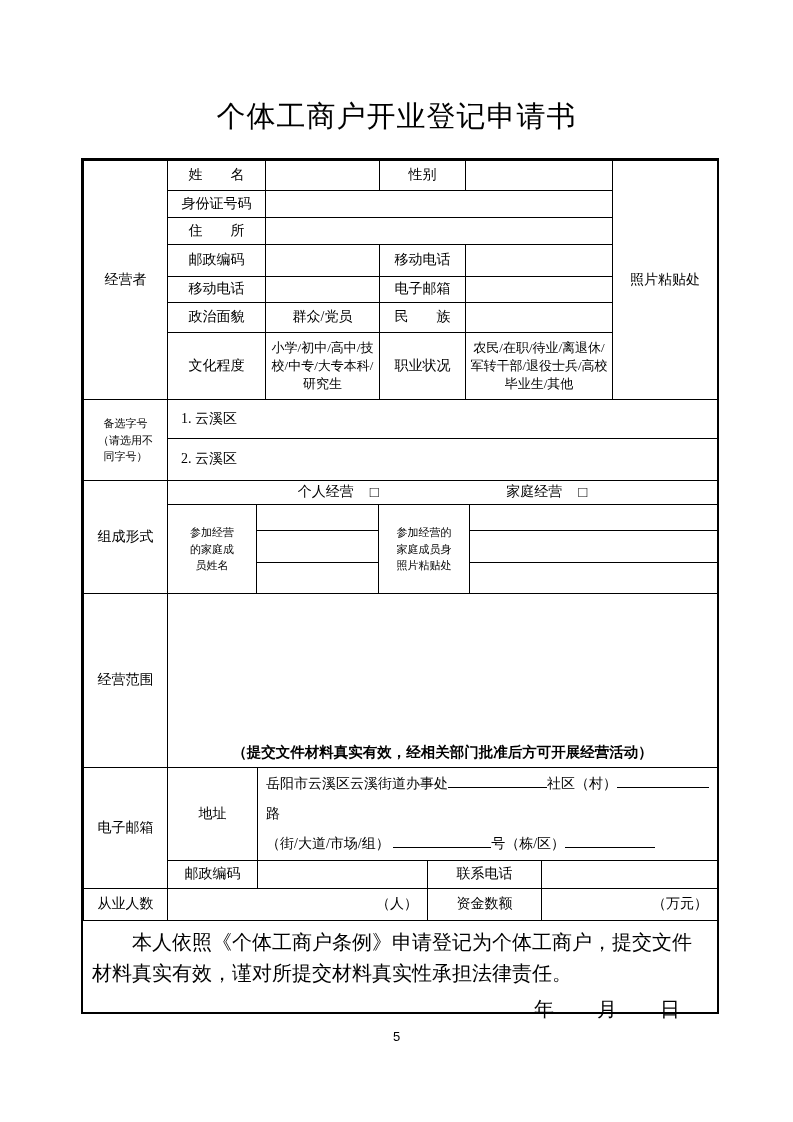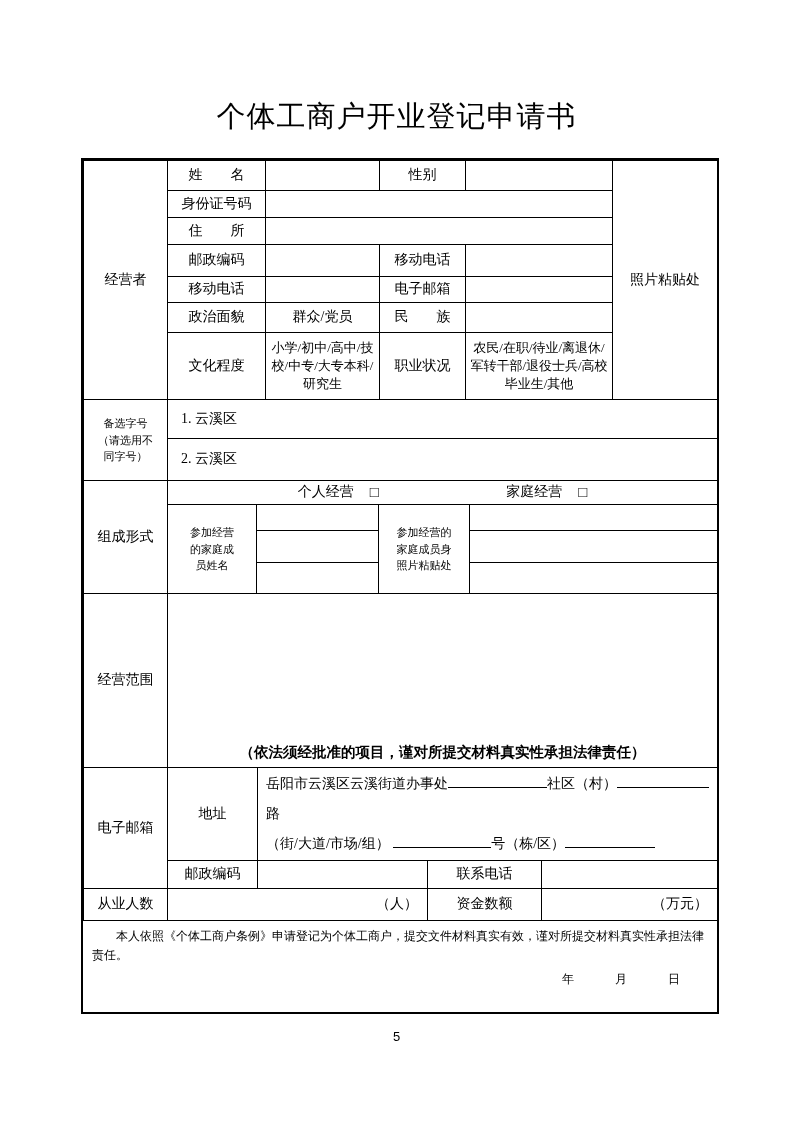--- a/index.html
+++ b/index.html
@@ -39,21 +39,21 @@
   .scope-note { font-weight: bold; font-size: 14.5px; padding-bottom: 3px; }
 
   .addr { text-align: left; padding-left: 8px; line-height: 30px; font-size: 14px; }
   .ul { display: inline-block; border-bottom: 1px solid #000; height: 14px; vertical-align: baseline; }
   .w99 { width: 99px; } .w92 { width: 92px; } .w98 { width: 98px; } .w90 { width: 90px; }
 
   .unit-cell { text-align: right; padding-right: 9px; }
 
   .decl {
     margin-top: -1px; border-top: 1px solid #000;
-    height: 92px; padding: 6px 9px 0 9px; font-size: 12px; text-align: left;
+    height: 92px; padding: 6px 9px 0 9px; font-size: 20px; text-align: left;
   }
   .decl p { margin: 0; }
   .decl-text { text-indent: 2em; line-height: 1.55; }
   .sign-line { margin: 10px 0 0 2.3em !important; }
   .date-line { text-align: right; margin: 7px 28px 0 0 !important; }
   .date-line span { margin-left: 38px; }
 
   .page-footer {
     position: absolute; top: 1029px; left: 0; width: 100%;
     text-align: center; font-size: 13px; font-family: "Liberation Sans", sans-serif;
@@ -194,21 +194,21 @@
     <table class="sec">
       <colgroup>
           <col style="width:84px">
           <col style="width:550px">
         </colgroup>
       <tbody>
           <tr style="height:174px">
         <td>经营范围</td>
         <td>
           <div class="scope-inner">
-            <div class="scope-note">（依法须经批准的项目，谨对所提交材料真实性承担法律责任）</div>
+            <div class="scope-note">（提交文件材料真实有效，经相关部门批准后方可开展经营活动）</div>
           </div>
         </td>
       </tr>
     </tbody>
       </table>
 
     <table class="sec">
       <colgroup>
           <col style="width:84px">
           <col style="width:90px">

